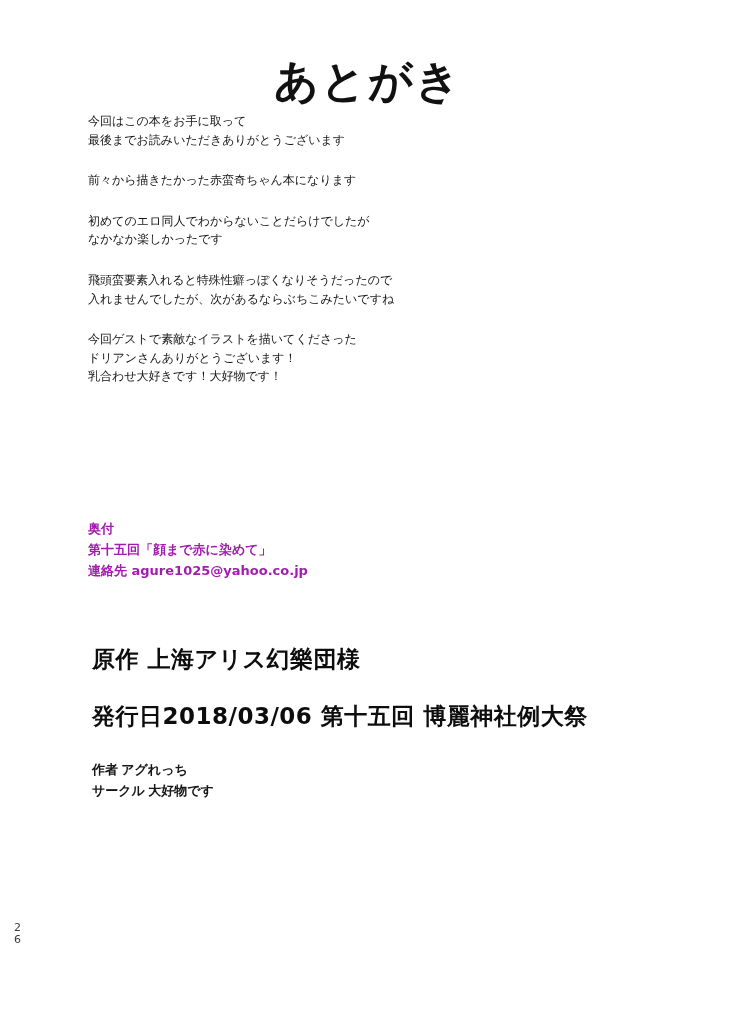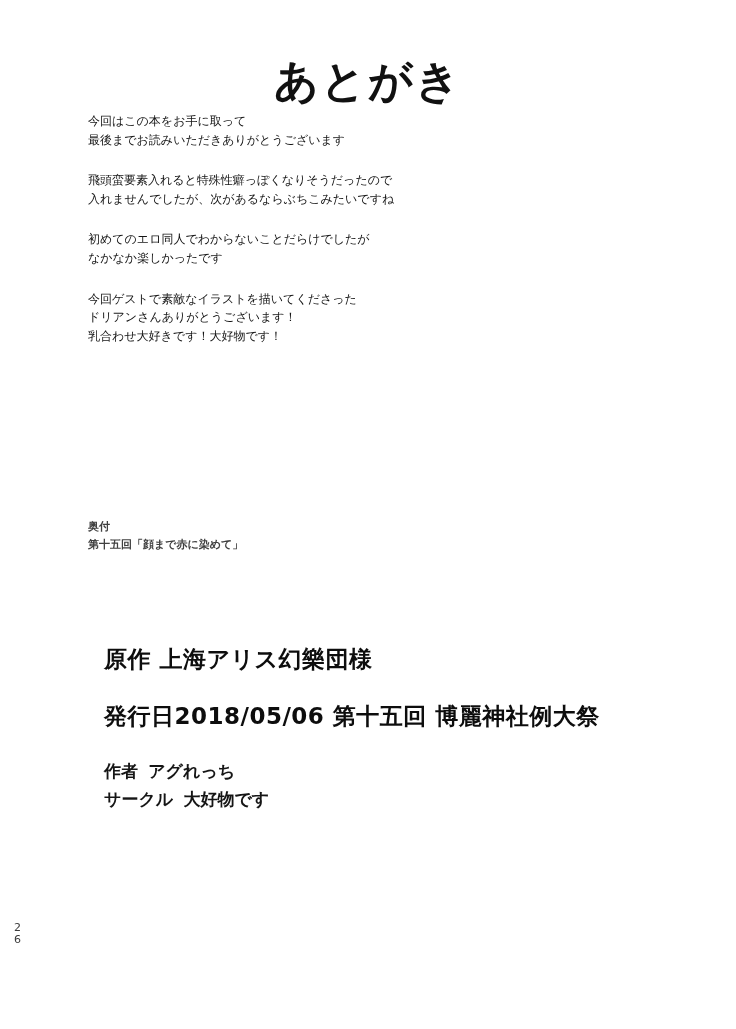--- a/index.html
+++ b/index.html
@@ -50,47 +50,47 @@
   .para:last-child {
     margin-bottom: 15px;
   }
   .colophon {
     position: absolute;
     left: 88px;
     top: 518px;
     width: 600px;
   }
   .colophon .line {
-    font-size: 11px;
+    font-size: 13px;
     line-height: 1.63;
     font-weight: bold;
-    color: #404040;
+    color: #a21caf;
     font-family: "DejaVu Sans", sans-serif;
   }
   .credits {
     position: absolute;
-    left: 104px;
+    left: 92px;
     top: 646px;
     width: 620px;
   }
   .credit-big {
     font-size: 23px;
     font-weight: bold;
     line-height: 1.2;
     color: #0d0d0d;
     margin-bottom: 29px;
     font-family: "DejaVu Sans", sans-serif;
     letter-spacing: 0.5px;
   }
   .credit-small {
-    font-size: 17px;
+    font-size: 13px;
     font-weight: bold;
     line-height: 1.63;
     color: #151515;
-    font-family: Liberation Mono, monospace;
+    font-family: Liberation Serif, serif;
   }
   .page-number {
     position: absolute;
     left: 14px;
     top: 922px;
     font-size: 11px;
     line-height: 1.05;
     color: #3b3b3b;
     font-family: "DejaVu Sans", sans-serif;
     letter-spacing: 0;
@@ -102,37 +102,39 @@
 </head>
 <body>
 
 <div class="page">
 
   <div class="title">あとがき</div>
 
   <div class="body-block" style="top:112px;">
     <p class="para">今回はこの本をお手に取って
 最後までお読みいただきありがとうございます</p>
+    <p class="para">前々から描きたかった赤蛮奇ちゃん本になります</p>
+    <p class="para">初めてのエロ同人でわからないことだらけでしたが
+なかなか楽しかったです</p>
     <p class="para">飛頭蛮要素入れると特殊性癖っぽくなりそうだったので
 入れませんでしたが、次があるならぶちこみたいですね</p>
-    <p class="para">初めてのエロ同人でわからないことだらけでしたが
-なかなか楽しかったです</p>
     <p class="para">今回ゲストで素敵なイラストを描いてくださった
 ドリアンさんありがとうございます！
 乳合わせ大好きです！大好物です！</p>
   </div>
 
   <div class="colophon">
     <div class="line">奥付</div>
     <div class="line">第十五回「顔まで赤に染めて」</div>
+    <div class="line">連絡先 agure1025@yahoo.co.jp</div>
   </div>
 
   <div class="credits">
     <div class="credit-big">原作 上海アリス幻樂団様</div>
-    <div class="credit-big">発行日2018/05/06 第十五回 博麗神社例大祭</div>
+    <div class="credit-big">発行日2018/03/06 第十五回 博麗神社例大祭</div>
     <div class="credit-small">作者 アグれっち</div>
     <div class="credit-small">サークル 大好物です</div>
   </div>
 
   <div class="page-number">
     <span>2</span>
     <span>6</span>
   </div>
 
 </div>

